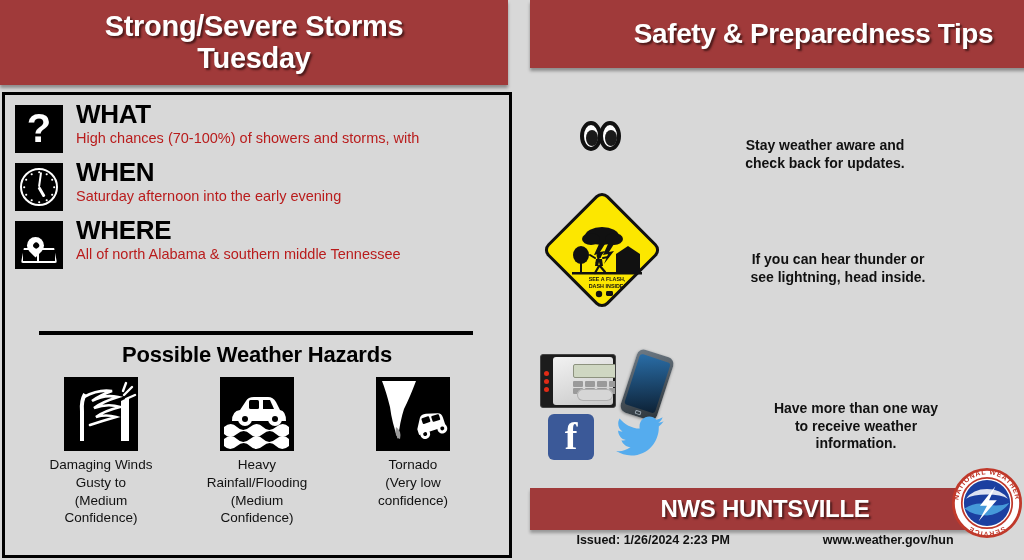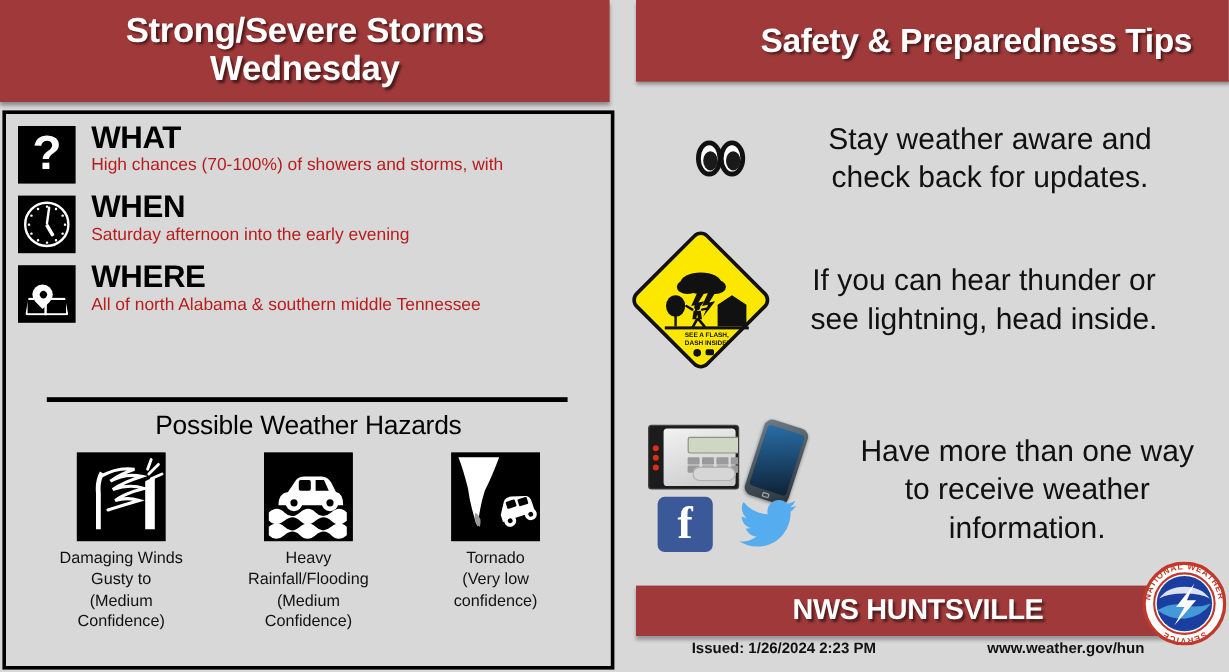--- a/index.html
+++ b/index.html
@@ -90,39 +90,39 @@
     background:#fff;
   }
 
   
   .divider {
     position:absolute; left:34px; top:236px; width:434px; height:4px;
     background:#000;
   }
   .haz-title {
     position:absolute; left:0; right:0; top:247px; text-align:center;
-    font-size:22px; font-weight:normal; color:#000; letter-spacing:-.2px;
+    font-size:22px; font-weight:bold; color:#000; letter-spacing:-.2px;
   }
   .haz-row {
     position:absolute; left:0; right:0; top:282px;
     display:flex; justify-content:space-around; padding:0 18px;
   }
   .haz { width:150px; text-align:center; }
   .haz-ico {
     width:74px; height:74px; background:#000; margin:0 auto;
     position:relative; overflow:hidden;
   }
   .haz-lbl { font-size:13.5px; color:#111; line-height:1.32; margin-top:5px; }
   .haz-conf { }
 
   
   .tip { position:absolute; display:flex; align-items:center; }
   .tip-txt {
-    font-size:25px; font-weight:normal; color:#111;
-    line-height:1.28; text-align:center;
+    font-size:14px; font-weight:bold; color:#111;
+    line-height:1.28; text-align:center;margin-top:37px;
   }
 
   
   .eyes { display:flex; }
   .eye {
     width:22px; height:30px; border:4px solid #111; border-radius:50%;
     background:#fff; position:relative;
   }
   .eye + .eye { margin-left:-3px; }
   .eye::after {
@@ -216,21 +216,21 @@
   .nws-logo { position:absolute; left:952px; top:468px; width:70px; height:70px; }
 </style>
 </head>
 <body>
 
 <div class="stage">
 
   <div class="hdr-left">
     <div class="t">
       <div>Strong/Severe Storms</div>
-      <div>Wednesday</div>
+      <div>Tuesday</div>
     </div>
   </div>
 
   <div class="hdr-right">
     <div class="t">Safety &amp; Preparedness Tips</div>
   </div>
 
   <div class="panel-left">
 
     <div class="row">
@@ -360,21 +360,21 @@
         <div class="eye"></div>
         <div class="eye"></div>
       </div>
     </div>
     <div class="tip-txt" style="width:330px;">
       <div>Stay weather aware and</div>
       <div>check back for updates.</div>
     </div>
   </div>
 
-  <div class="tip" style="left:518px; top:190px; width:480px;">
+  <div class="tip" style="left:536px; top:190px; width:480px;">
     <div class="sign-wrap">
       <div class="sign"></div>
       <svg class="sign-inner" viewBox="0 0 104 104">
         <g transform="translate(52,52)">
           <g transform="translate(-30,-26)">
             <ellipse cx="30" cy="12" rx="17" ry="9" fill="#111"></ellipse>
             <ellipse cx="19" cy="15" rx="9" ry="6" fill="#111"></ellipse>
             <ellipse cx="42" cy="15" rx="9" ry="6" fill="#111"></ellipse>
             <path d="M27 20 L22 31 L27 30 L23 40 L33 27 L28 28 L33 20 Z" fill="#111"></path>
             <path d="M36 20 L31 31 L36 30 L32 40 L42 27 L37 28 L42 20 Z" fill="#111"></path>

